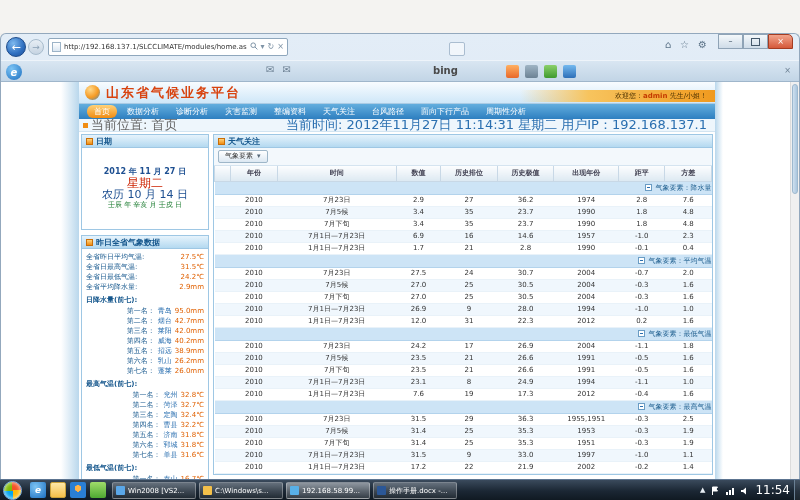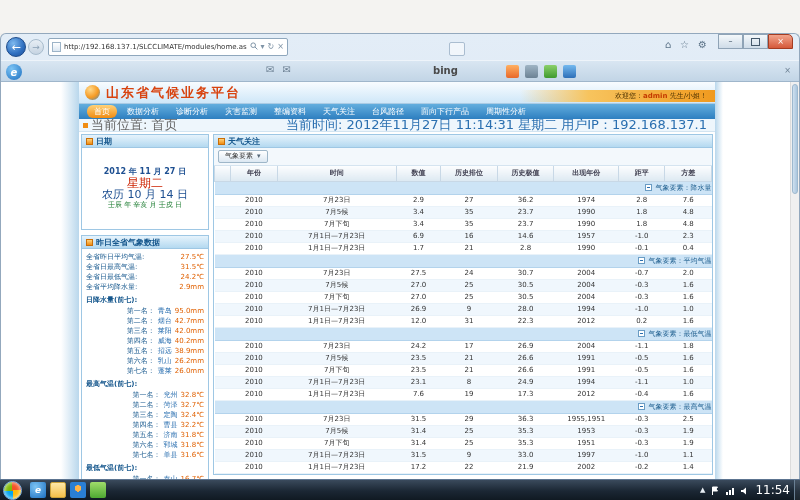--- a/index.html
+++ b/index.html
@@ -632,20 +632,38 @@
   </div>
 
   <div class="taskbar">
     <div class="orb"></div>
     <div class="qicons">
       <span class="qi qi-ie">e</span>
       <span class="qi qi-folder"></span>
       <span class="qi qi-wmp"></span>
       <span class="qi qi-green"></span>
     </div>
+    <div class="wbtns">
+        <div class="wbtn">
+          <span class="ico" style="background: rgb(90, 167, 232);"></span>
+          <span class="lbl">Win2008 [VS2...</span>
+        </div>
+        <div class="wbtn">
+          <span class="ico" style="background: rgb(244, 192, 74);"></span>
+          <span class="lbl">C:\Windows\s...</span>
+        </div>
+        <div class="wbtn active">
+          <span class="ico" style="background: rgb(88, 176, 232);"></span>
+          <span class="lbl">192.168.58.99...</span>
+        </div>
+        <div class="wbtn">
+          <span class="ico" style="background: rgb(43, 87, 151);"></span>
+          <span class="lbl">操作手册.docx -...</span>
+        </div>
+      </div>
     <div class="tray">
       <span class="tray-up"></span>
       <span><svg width="10" height="10">
             <path d="M2.5 1v8M2.5 1h5l-1.5 2 1.5 2h-5" stroke="#fff" fill="#fff" stroke-width="1"></path>
           </svg></span>
       <span><svg width="10" height="10">
             <rect x="1" y="6" width="2" height="3" fill="#fff"></rect>
             <rect x="4" y="4" width="2" height="5" fill="#fff"></rect>
             <rect x="7" y="2" width="2" height="7" fill="#fff"></rect>
           </svg></span>

